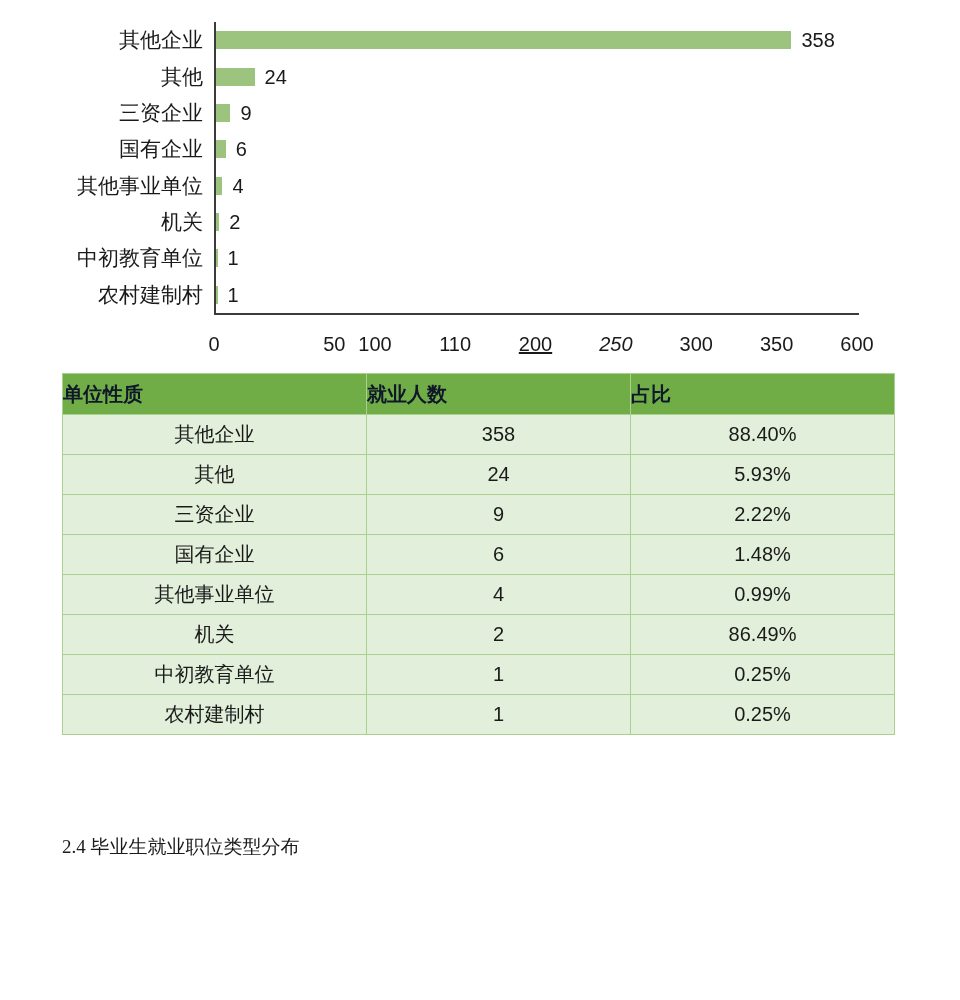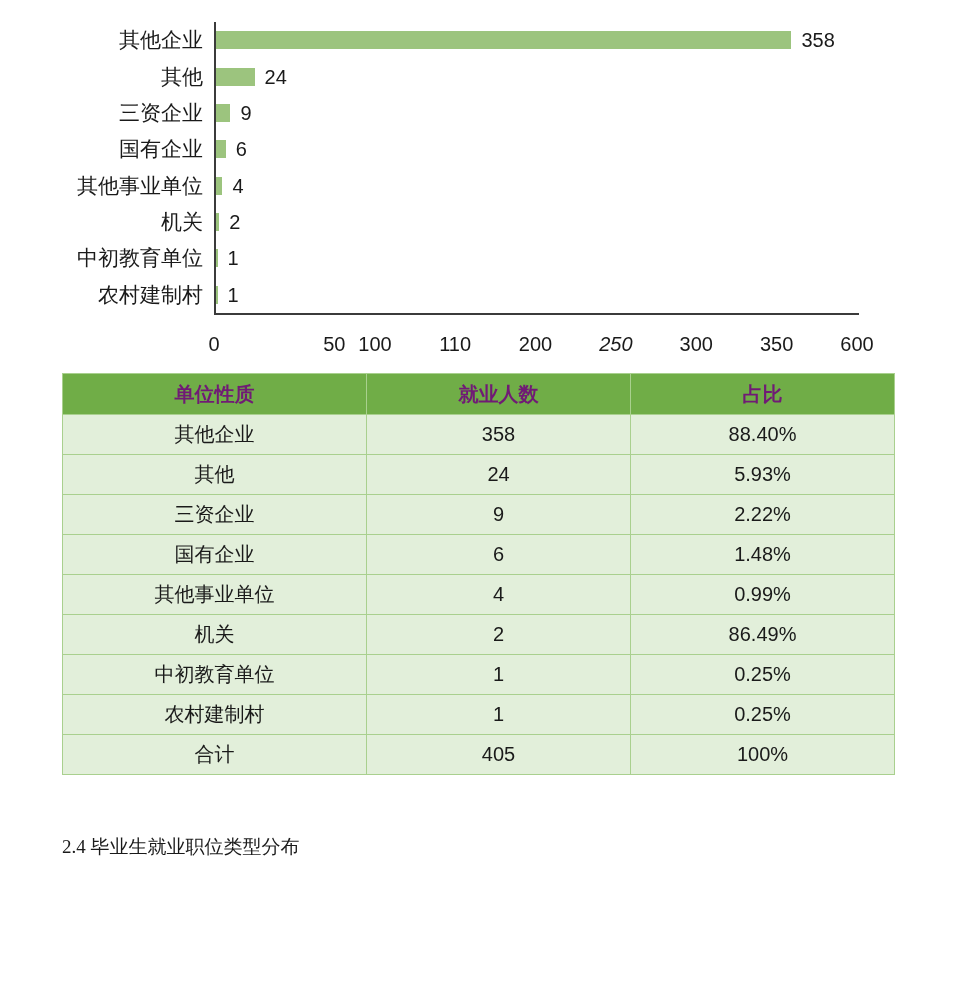--- a/index.html
+++ b/index.html
@@ -30,22 +30,22 @@
   
   .tbl-wrap{position:absolute;left:62px;top:373px;width:832px;}
   table.data{
     border-collapse:collapse;width:832px;table-layout:fixed;
     font-size:20px;
   }
   table.data col.c0{width:304px;}
   table.data col.c1{width:264px;}
   table.data col.c2{width:264px;}
   table.data th{
-    background:var(--thbg,#70ad47);height:40px;text-align:center;
-    font-weight:bold;color:#701a75;border:1px solid var(--tbd,#a9d08e);
+    background:var(--thbg,#70ad47);height:40px;text-align:left;
+    font-weight:bold;color:#0f172a;border:1px solid var(--tbd,#a9d08e);
     font-size:20px;padding:0;
   }
   table.data td{
     background:var(--tdbg,#e2efda);height:39px;text-align:center;
     border:1px solid var(--tbd,#a9d08e);padding:0;
   }
   td.cjk{font-family:"Liberation Serif","DejaVu Serif",serif;}
   td.num{font-family:"Liberation Sans","DejaVu Sans",sans-serif;}
   
   .section{position:absolute;left:62px;top:828px;width:840px;}
@@ -85,21 +85,21 @@
       <div class="cat-label" style="top: 244.438px;">中初教育单位</div>
       <div class="val-label" style="left: 227.607px; top: 245.438px;">1</div>
       <div class="cat-label" style="top: 280.812px;">农村建制村</div>
       <div class="val-label" style="left: 227.607px; top: 281.812px;">1</div>
     </div>
   <div id="chart-ticks">
       <span class="tick" style="left: 214px;">0</span>
       <span class="tick" style="left: 294.375px; margin-left: 40px;">50</span>
       <span class="tick" style="left: 375px;">100</span>
       <span class="tick" style="left: 455.125px;">110</span>
-      <span class="tick" style="left: 535.5px;">200</span>
+      <span class="tick" style="left: 535.5px; text-decoration: underline;">200</span>
       <span class="tick" style="left: 615.875px; font-style: italic;">250</span>
       <span class="tick" style="left: 696.25px;">300</span>
       <span class="tick" style="left: 776.625px;">350</span>
       <span class="tick" style="left: 857px;">600</span>
     </div>
 </div>
 
 <div class="tbl-wrap">
   <table class="data">
     <colgroup>
@@ -148,24 +148,19 @@
         <tr>
           <td class="cjk">中初教育单位</td>
           <td class="num">1</td>
           <td class="num">0.25%</td>
         </tr>
         <tr>
           <td class="cjk">农村建制村</td>
           <td class="num">1</td>
           <td class="num">0.25%</td>
         </tr>
-        <tr>
-          <td class="cjk">合计</td>
-          <td class="num">405</td>
-          <td class="num">100%</td>
-        </tr>
       </tbody>
   </table>
 </div>
 
 <div class="section">
   <div class="sec-heading">2.4 毕业生就业职位类型分布</div>
 </div>
 
 </body></html>

